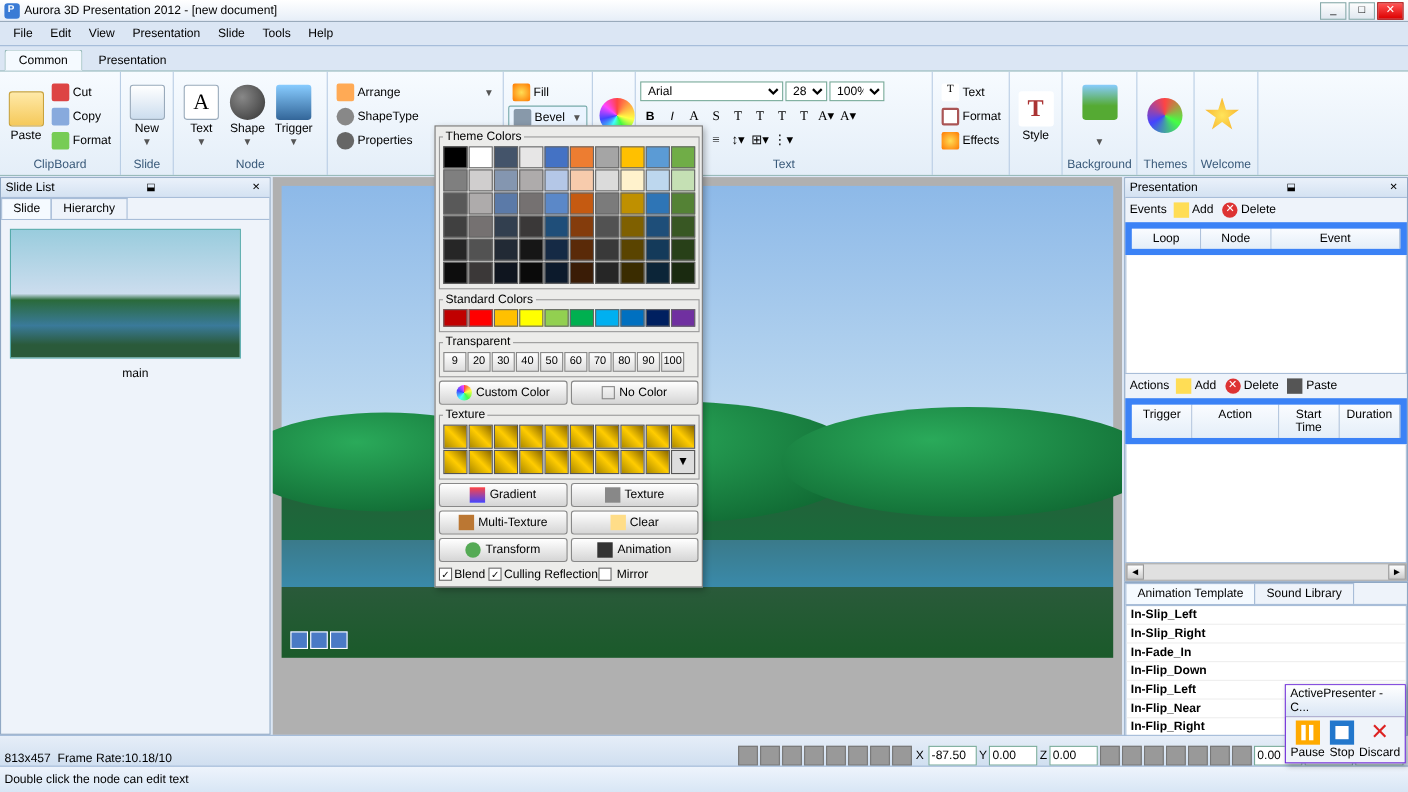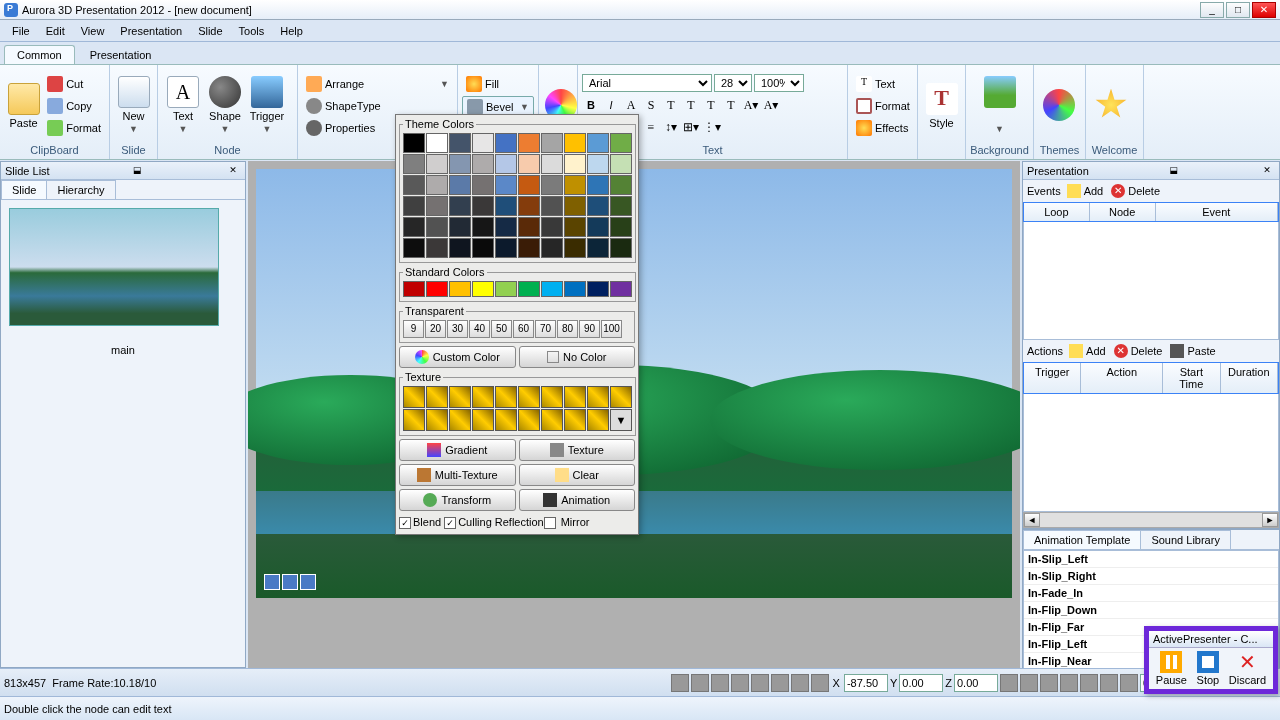--- a/index.html
+++ b/index.html
@@ -50,30 +50,30 @@
 .tbox{width:21px;height:18px;border:1px solid #888;background:linear-gradient(#fff,#ddd);text-align:center;line-height:16px;font-size:10px}
 .popbtn{flex:1;height:22px;border:1px solid #888;background:linear-gradient(#fff,#d5d5d5);border-radius:3px;display:flex;align-items:center;justify-content:center;gap:4px}
 .poprow{display:flex;gap:3px;margin-top:3px}
 .texgrid{display:grid;grid-template-columns:repeat(10,1fr);gap:1px}
 .tex{width:22px;height:22px;background:linear-gradient(45deg,#aa8800,#ffcc00,#886600);border:1px solid #555}
 .cb{width:12px;height:12px;border:1px solid #666;background:#fff;display:inline-block;vertical-align:middle;margin-right:2px;text-align:center;line-height:10px;font-size:9px}
 .statusbar{position:absolute;left:0;right:0;bottom:0;height:24px;background:linear-gradient(#eef4fc,#d8e6f5);border-top:1px solid #a0b8d8;display:flex;align-items:center;padding:0 4px;gap:8px}
 .rightpanel{display:flex;flex-direction:column}
 .rpbtns{display:flex;align-items:center;gap:4px;padding:3px 4px}
 .rpbtn{display:flex;align-items:center;gap:3px;padding:1px 2px}
-.rptable{display:flex;border:1px solid #3b82f6}
+.rptable{display:flex;border:6px solid #3b82f6}
 .rptable div{flex:1;padding:3px 4px;border-right:1px solid #a8bdd8;background:linear-gradient(#fafcff,#e4eef8);text-align:center}
 .alist{overflow-y:scroll;flex:1;background:#fff;border:1px solid #a8bdd8}
 .alist div{padding:2px 4px;border-bottom:1px solid #eee;font-weight:bold}
-.floatwin{position:absolute;right:2px;bottom:26px;width:134px;background:#f0f4fa;border:5px solid #6d28d9;box-shadow:2px 2px 5px rgba(0,0,0,.3);z-index:200}
+.floatwin{position:absolute;right:2px;bottom:26px;width:110px;background:#f0f4fa;border:1px solid #6d28d9;box-shadow:2px 2px 5px rgba(0,0,0,.3);z-index:200}
 .floatwin .fwhdr{background:linear-gradient(#fff,#dae6f5);padding:2px 4px;font-size:11px;border-bottom:1px solid #aac}
 .floatwin .fwbody{display:flex;padding:3px;gap:2px;justify-content:space-around}
 .fwb{display:flex;flex-direction:column;align-items:center;font-size:10px}
 .fwi{width:22px;height:22px;margin-bottom:1px}
-.bottombar{position:absolute;left:0;right:0;bottom:24px;height:28px;background:linear-gradient(#e6eef8,#d0dff0);border-top:1px solid #a0b8d8;display:flex;align-items:center;padding:0 4px;gap:2px}
+.bottombar{position:absolute;left:0;right:0;bottom:24px;height:28px;background:linear-gradient(#e6eef8,#d0dff0);border-top:1px solid #a0b8d8;display:flex;align-items:flex-end;padding:0 4px;gap:2px}
 .bbicon{width:18px;height:18px;background:#999;border:1px solid #777}
 .scrollh{height:16px;background:#e0e0e0;border:1px solid #aaa;display:flex}
 .scrollh .sbtn{width:16px;background:linear-gradient(#fff,#ccc);border:1px solid #999;text-align:center;line-height:12px;font-size:9px}
 .scrollh .strack{flex:1}
 </style>
 </head>
 <body>
 
 <div class="titlebar">
   <div class="icon"></div>
@@ -286,21 +286,21 @@
       <span>Slide List</span>
       <span class="db">⬓</span>
       <span class="db">✕</span>
     </div>
   <div class="tabs">
     <div class="tab">Slide</div>
     <div class="tab inactive">Hierarchy</div>
   </div>
   <div style="padding:8px">
     <div style="width:210px;height:118px;border:1px solid #5aa;background:linear-gradient(#9cd 0%,#cde 50%,#2a6a3a 55%,#3a7a9a 75%,#2a5a3a 90%)"></div>
-    <div style="text-align:center;margin-top:18px">main</div>
+    <div style="text-align:center;margin-top:8px">main</div>
   </div>
 </div>
 
 <div class="canvas">
   <div class="scene">
     <div class="hills">
       <div class="hill" style="left:-5%;width:35%;height:90px;top:-30px"></div>
       <div class="hill" style="left:25%;width:45%;height:110px;top:-40px"></div>
       <div class="hill" style="left:60%;width:45%;height:100px;top:-35px"></div>
     </div>
@@ -536,21 +536,20 @@
 <div class="dockpanel rightpanel" style="right:0;top:529px;width:258px;bottom:24px">
   <div class="tabs" style="border-top:none">
     <div class="tab">Animation Template</div>
     <div class="tab inactive">Sound Library</div>
   </div>
   <div class="alist" id="alist">
       <div>In-Slip_Left</div>
       <div>In-Slip_Right</div>
       <div>In-Fade_In</div>
       <div>In-Flip_Down</div>
-      <div>In-Flip_Far</div>
       <div>In-Flip_Left</div>
       <div>In-Flip_Near</div>
       <div>In-Flip_Right</div>
       <div>In-Flip_Up</div>
     </div>
 </div>
 
 <div class="bottombar">
   <span style="width:300px"><span>813x457</span>&nbsp;&nbsp;<span>Frame Rate:10.18/10</span></span>
   <div style="flex:1;display:flex;align-items:center;gap:2px;justify-content:flex-end">

